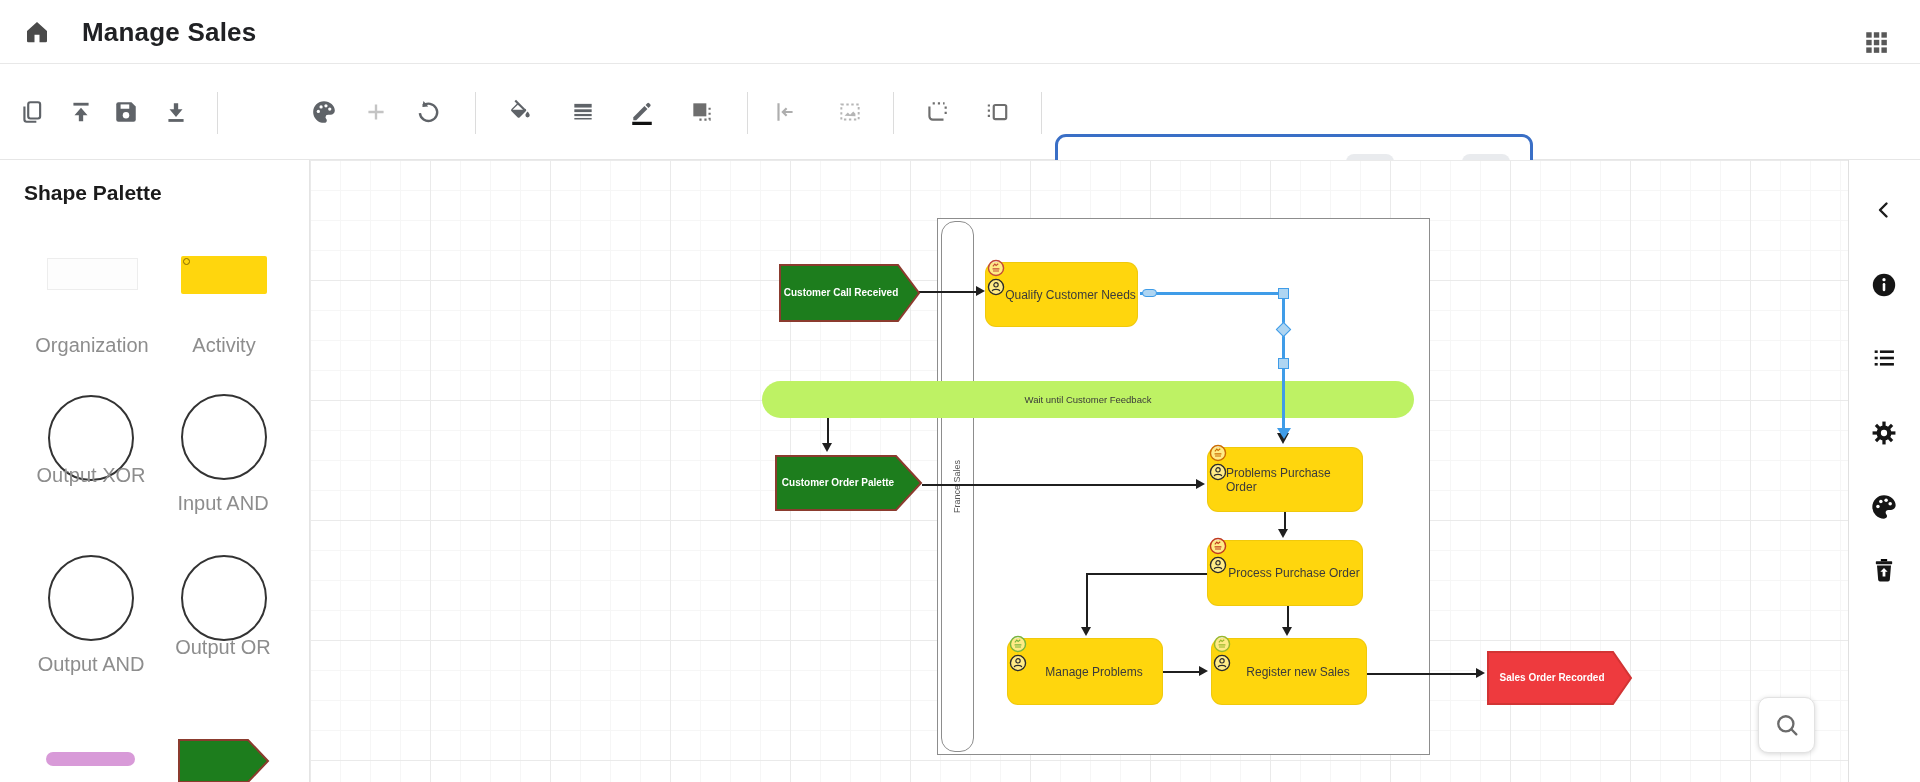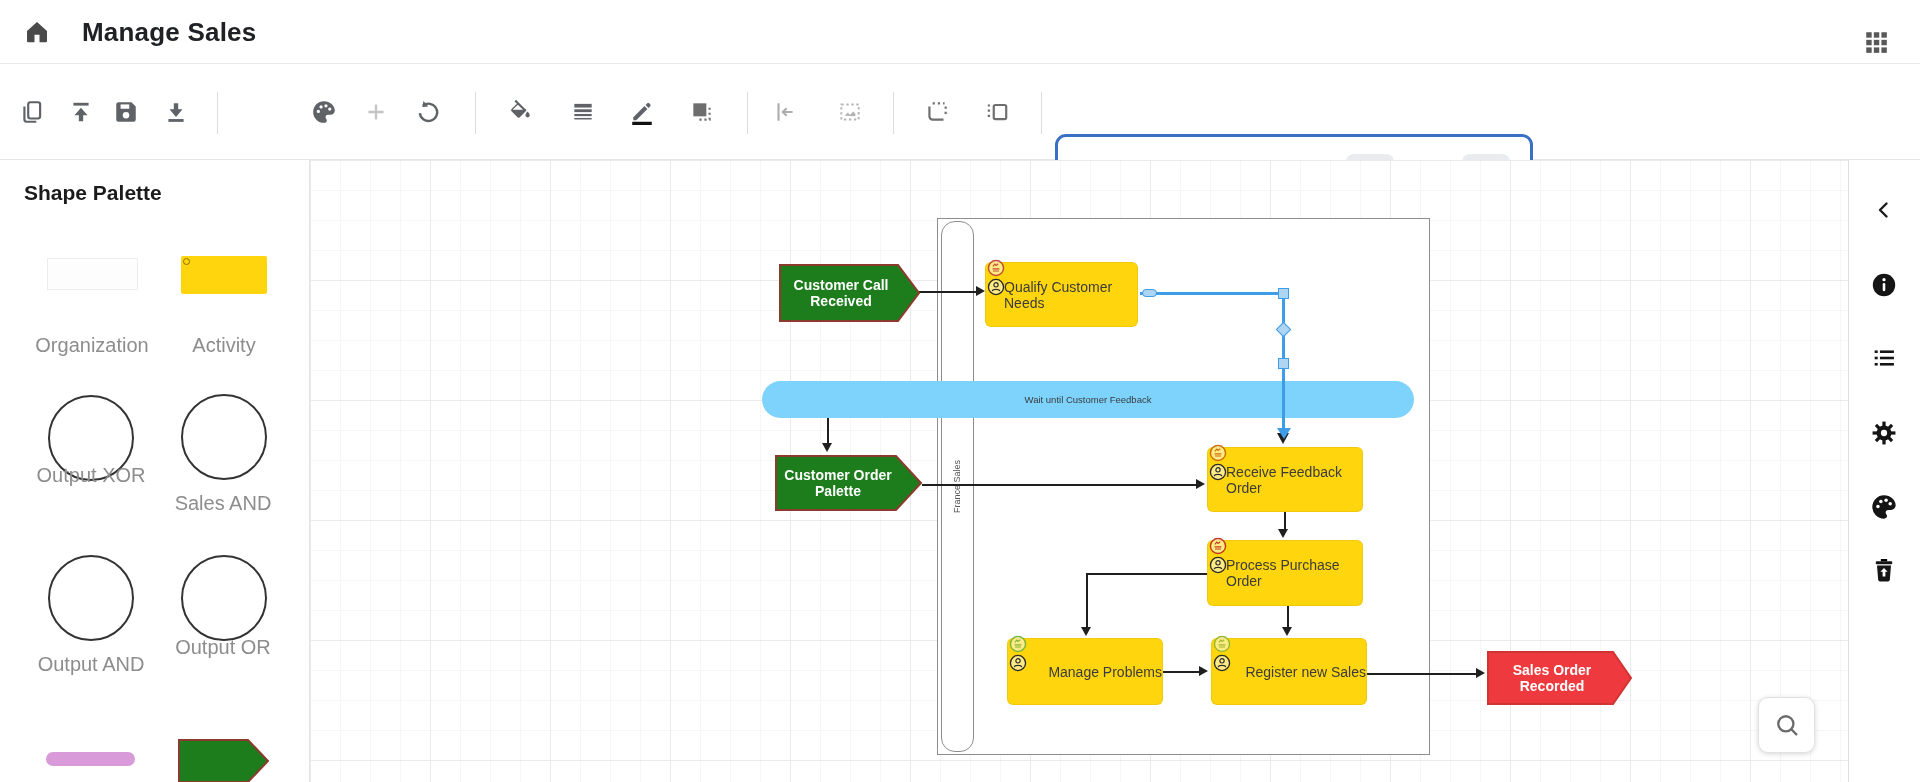--- a/index.html
+++ b/index.html
@@ -46,37 +46,37 @@
       linear-gradient(to right, #f6f6f6 1px, transparent 1px),
       linear-gradient(to bottom, #f6f6f6 1px, transparent 1px);
     background-size:120px 120px, 120px 120px, 30px 30px, 30px 30px; }
   .pool { position:absolute; left:937px; top:218px; width:493px; height:537px; background:#fff;
     border:1.5px solid #8d8d8d; }
   .lane { position:absolute; left:941px; top:221px; width:33px; height:531px; background:#fff;
     border:1.5px solid #8d8d8d; border-radius:14px; }
   .lane-label { position:absolute; left:898px; top:480px; width:120px; height:13px; text-align:center;
     font-size:9px; color:#555; transform:rotate(-90deg); }
 
-  .activity { position:absolute; background:#ffd60d; border:1px solid rgba(0,0,0,.06); border-radius:6px;
-    display:flex; align-items:center; justify-content:flex-end; font-size:14px; color:#3b3b3b; padding-left:18px; }
+  .activity { position:absolute; background:#ffd60d; border:1px solid rgba(0,0,0,.06); border-radius:11px;
+    display:flex; align-items:center; justify-content:center; font-size:12px; color:#3b3b3b; padding-left:18px; }
   .mini { position:absolute; width:18px; height:18px; }
   .mini.one { left:1px; top:-4px; }
   .mini.two { left:1px; top:15px; }
 
   .event-label { position:absolute; display:flex; align-items:center; justify-content:center; text-align:center;
-    color:#fff; font-size:14px; font-weight:700; line-height:1.15; }
+    color:#fff; font-size:10px; font-weight:700; line-height:1.15; }
 
   .edge { position:absolute; background:#1f1f1f; }
   .ah-right { position:absolute; width:0; height:0; border-top:5.5px solid transparent;
     border-bottom:5.5px solid transparent; border-left:9px solid #1f1f1f; }
   .ah-down { position:absolute; width:0; height:0; border-left:5.5px solid transparent;
     border-right:5.5px solid transparent; border-top:9px solid #1f1f1f; }
 
   .wait-bar { position:absolute; left:762px; top:381px; width:652px; height:37px; border-radius:18.5px;
-    background:#7dd3fc; display:flex; align-items:center; justify-content:center; font-size:9.5px; color:#3a3a3a; }
+    background:#bef264; display:flex; align-items:center; justify-content:center; font-size:9.5px; color:#3a3a3a; }
 
   .bl { position:absolute; background:#3f9ce8; }
   .bl-head-blue { position:absolute; width:0; height:0; border-left:7px solid transparent;
     border-right:7px solid transparent; border-top:11px solid #3f9ce8; }
   .bl-head-black { position:absolute; width:0; height:0; border-left:6.5px solid transparent;
     border-right:6.5px solid transparent; border-top:11px solid #1f1f1f; }
   .handle { position:absolute; background:#aed5f2; border:1.5px solid #3f9ce8; }
   .handle.sq { width:11px; height:11px; }
   .handle.diamond { width:11px; height:11px; transform:rotate(45deg); }
   .handle.pill { width:15px; height:8px; border-radius:4px; }
@@ -252,21 +252,21 @@
 <div class="org-shape"></div>
 <div class="act-shape">
   <div class="act-dot"></div>
 </div>
 <div class="pal-label" style="left:22px;top:334px;">Organization</div>
 <div class="pal-label" style="left:154px;top:334px;">Activity</div>
 
 <div class="pal-circle" style="left:48px;top:395px;"></div>
 <div class="pal-circle" style="left:181px;top:394px;"></div>
 <div class="pal-label" style="left:21px;top:464px;">Output XOR</div>
-<div class="pal-label" style="left:153px;top:492px;">Sales AND</div>
+<div class="pal-label" style="left:153px;top:492px;">Input AND</div>
 
 <div class="pal-circle" style="left:48px;top:555px;"></div>
 <div class="pal-circle" style="left:181px;top:555px;"></div>
 <div class="pal-label" style="left:21px;top:653px;">Output AND</div>
 <div class="pal-label" style="left:153px;top:636px;">Output OR</div>
 
 <div class="pal-pill"></div>
 <div class="abs" style="left:178px;top:739px;">
   <svg width="92" height="44" viewBox="0 0 92 44">
       <polygon points="1,1 70,1 90,22 70,43 1,43" fill="#1d7d1d" stroke="#8b3b2e" stroke-width="2"></polygon>
@@ -349,21 +349,21 @@
     <svg width="18" height="18" viewBox="0 0 20 20">
         <circle cx="10" cy="10" r="8.4" fill="rgba(255,255,255,.5)" stroke="#cc6d00" stroke-width="1.6"></circle>
       <path d="M6.5 8.3l2.2-2.6 1.4 1.5 2.4-1.9M6.2 11h7.6M6.7 13.4h6.6" stroke="#cc6d00" stroke-width="1.2" fill="none"></path>
       </svg></span>
   <span class="mini two">
     <svg width="18" height="18" viewBox="0 0 20 20">
         <circle cx="10" cy="10" r="8.4" fill="rgba(255,255,255,.5)" stroke="#2b2b2b" stroke-width="1.5"></circle>
       <circle cx="10" cy="7.6" r="2.4" fill="none" stroke="#2b2b2b" stroke-width="1.3"></circle>
         <path d="M5.8 14.6c.6-2.6 7.8-2.6 8.4 0" fill="none" stroke="#2b2b2b" stroke-width="1.3"></path>
       </svg></span>
-  <span>Receive Feedback Order</span>
+  <span>Problems Purchase Order</span>
 </div>
 
 <div class="activity" style="left:1207px;top:540px;width:156px;height:66px;">
   <span class="mini one">
     <svg width="18" height="18" viewBox="0 0 20 20">
         <circle cx="10" cy="10" r="8.4" fill="rgba(255,255,255,.5)" stroke="#c03a1d" stroke-width="1.6"></circle>
       <path d="M6.5 8.3l2.2-2.6 1.4 1.5 2.4-1.9M6.2 11h7.6M6.7 13.4h6.6" stroke="#c03a1d" stroke-width="1.2" fill="none"></path>
       </svg></span>
   <span class="mini two">
     <svg width="18" height="18" viewBox="0 0 20 20">

